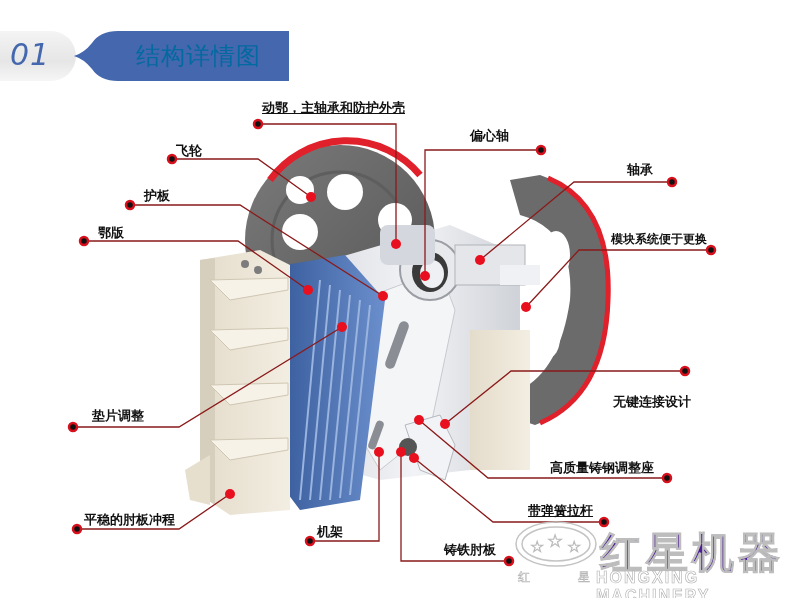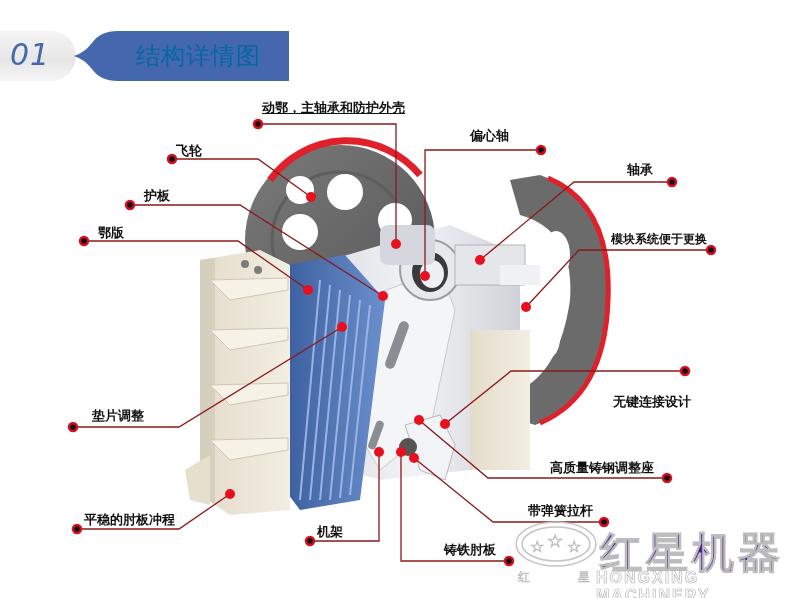--- a/index.html
+++ b/index.html
@@ -216,21 +216,21 @@
 <span class="label" style="left:470px; top:128px;">偏心轴</span>
 <span class="label" style="left:176px; top:143px;">飞轮</span>
 <span class="label" style="left:144px; top:188px;">护板</span>
 <span class="label" style="left:98px; top:225px;">鄂版</span>
 <span class="label" style="left:627px; top:162px;">轴承</span>
 <span class="label small" style="left:611px; top:231px;">模块系统便于更换</span>
 <span class="label" style="left:613px; top:350px;margin-top:44px;">无键连接设计</span>
 <span class="label" style="left:92px; top:408px;">垫片调整</span>
 <span class="label" style="left:550px; top:460px;text-align:center;">高质量铸钢调整座</span>
 <span class="label" style="left:84px; top:512px;">平稳的肘板冲程</span>
-<span class="label" style="left:528px; top:503px;">带弹簧拉杆</span>
+<span class="label" style="left:528px; top:503px;text-decoration:underline;">带弹簧拉杆</span>
 <span class="label" style="left:317px; top:524px;text-align:center;">机架</span>
 <span class="label" style="left:444px; top:542px;">铸铁肘板</span>
 
 <div class="watermark">
   <span class="wm-cn">红星机器</span>
   <span class="wm-en">HONGXING MACHINERY</span>
   <span class="wm-small1">红</span>
   <span class="wm-small2">星</span>
 </div>
 

